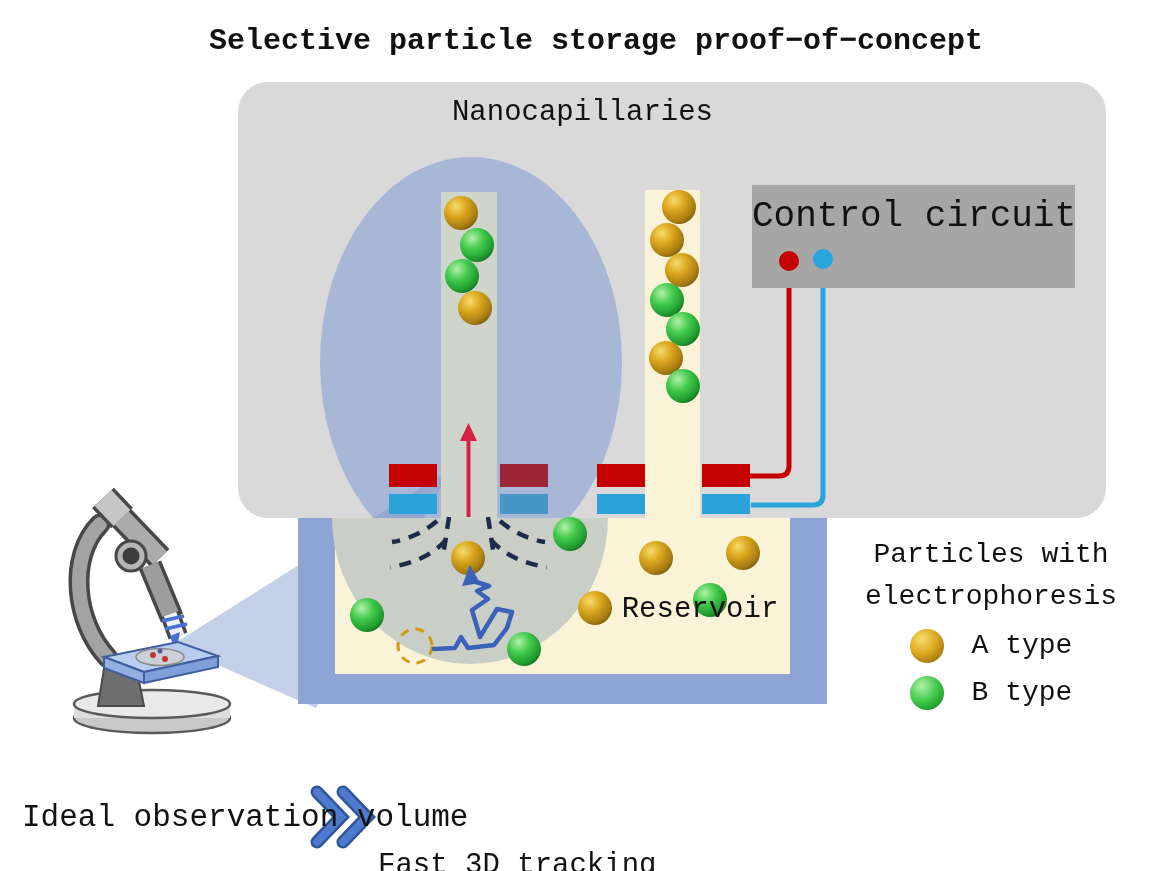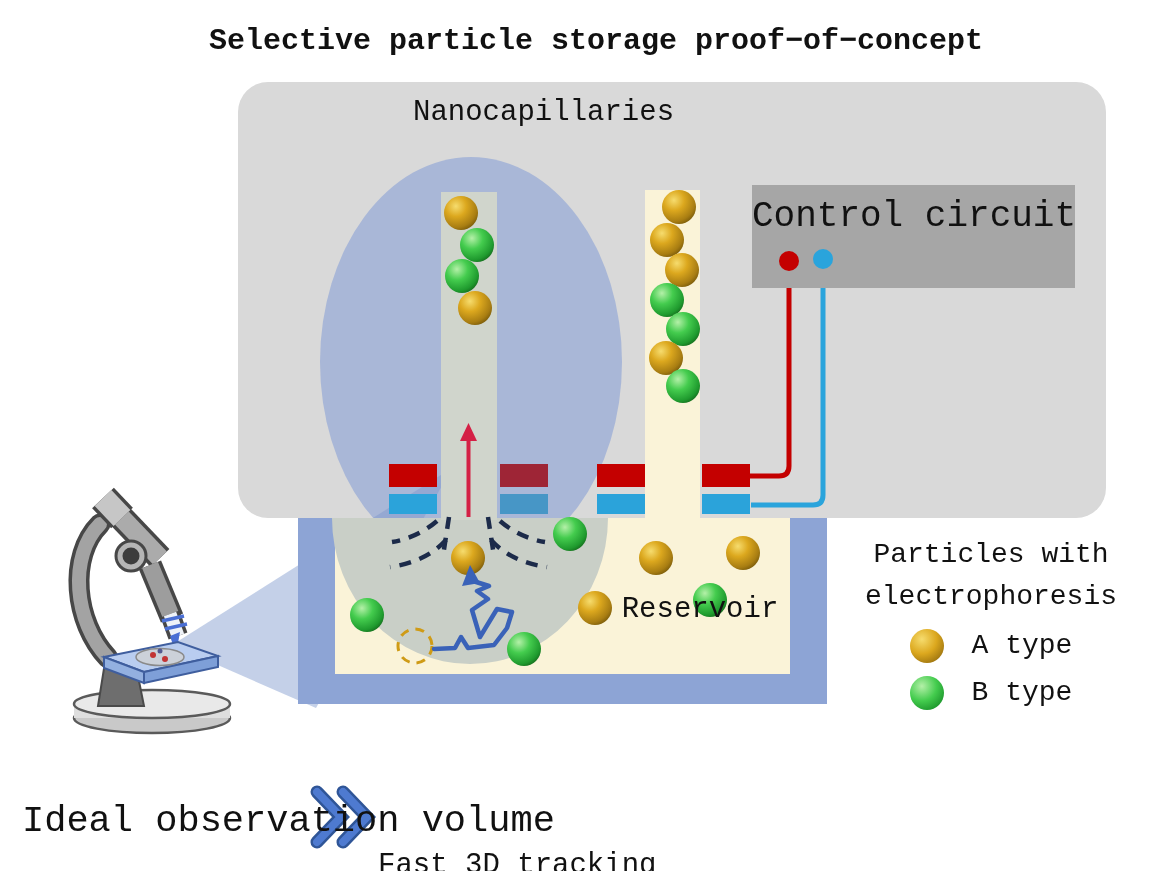--- a/index.html
+++ b/index.html
@@ -3,30 +3,30 @@
 <meta charset="utf-8">
 <style>
   html,body{margin:0;padding:0;background:#fff;}
   .canvas{
     position:relative;width:1150px;height:871px;background:#ffffff;
     font-family:Liberation Mono, monospace;color:#111;overflow:hidden;
   }
   .canvas svg{position:absolute;left:0;top:0;}
   .txt{position:absolute;white-space:nowrap;}
   .title{left:21px;top:24px;width:1150px;text-align:center;font-size:30px;font-weight:bold;}
-  .nanocap{left:413px;top:96px;width:300px;text-align:left;font-size:29px;}
+  .nanocap{left:413px;top:96px;width:300px;text-align:right;font-size:29px;}
   .circuit-label{left:752px;top:196px;width:323px;text-align:right;font-size:36px;}
   .reservoir-label{left:600px;top:593px;width:200px;text-align:center;font-size:29px;}
   .legend{position:absolute;left:855px;top:534px;width:272px;text-align:center;font-size:28px;line-height:42px;}
   .legend-items{margin-top:4px;}
   .legend-row{display:flex;align-items:center;justify-content:center;gap:28px;height:47px;white-space:nowrap;}
   .sphere{display:inline-block;width:34px;height:34px;border-radius:50%;}
   .sphere-a{background:radial-gradient(circle at 35% 30%, #f6dc6e, #dca81e 45%, #a87d12 75%, #6e5208 100%);}
   .sphere-b{background:radial-gradient(circle at 35% 30%, #b4f0a8, #44cc4e 45%, #1f9a2e 78%, #136018 100%);}
-  .cap-left{left:22px;top:800px;font-size:37px;}
+  .cap-left{left:22px;top:800px;font-size:31px;}
   .cap-right{left:378px;top:802px;font-size:29px;margin-top:47px;}
 </style>
 </head>
 <body>
 
 <div class="canvas">
 
   <svg id="scene" width="1150" height="871" viewBox="0 0 1150 871">
     <defs>
       <radialGradient id="gradA" cx="35%" cy="30%" r="80%">

